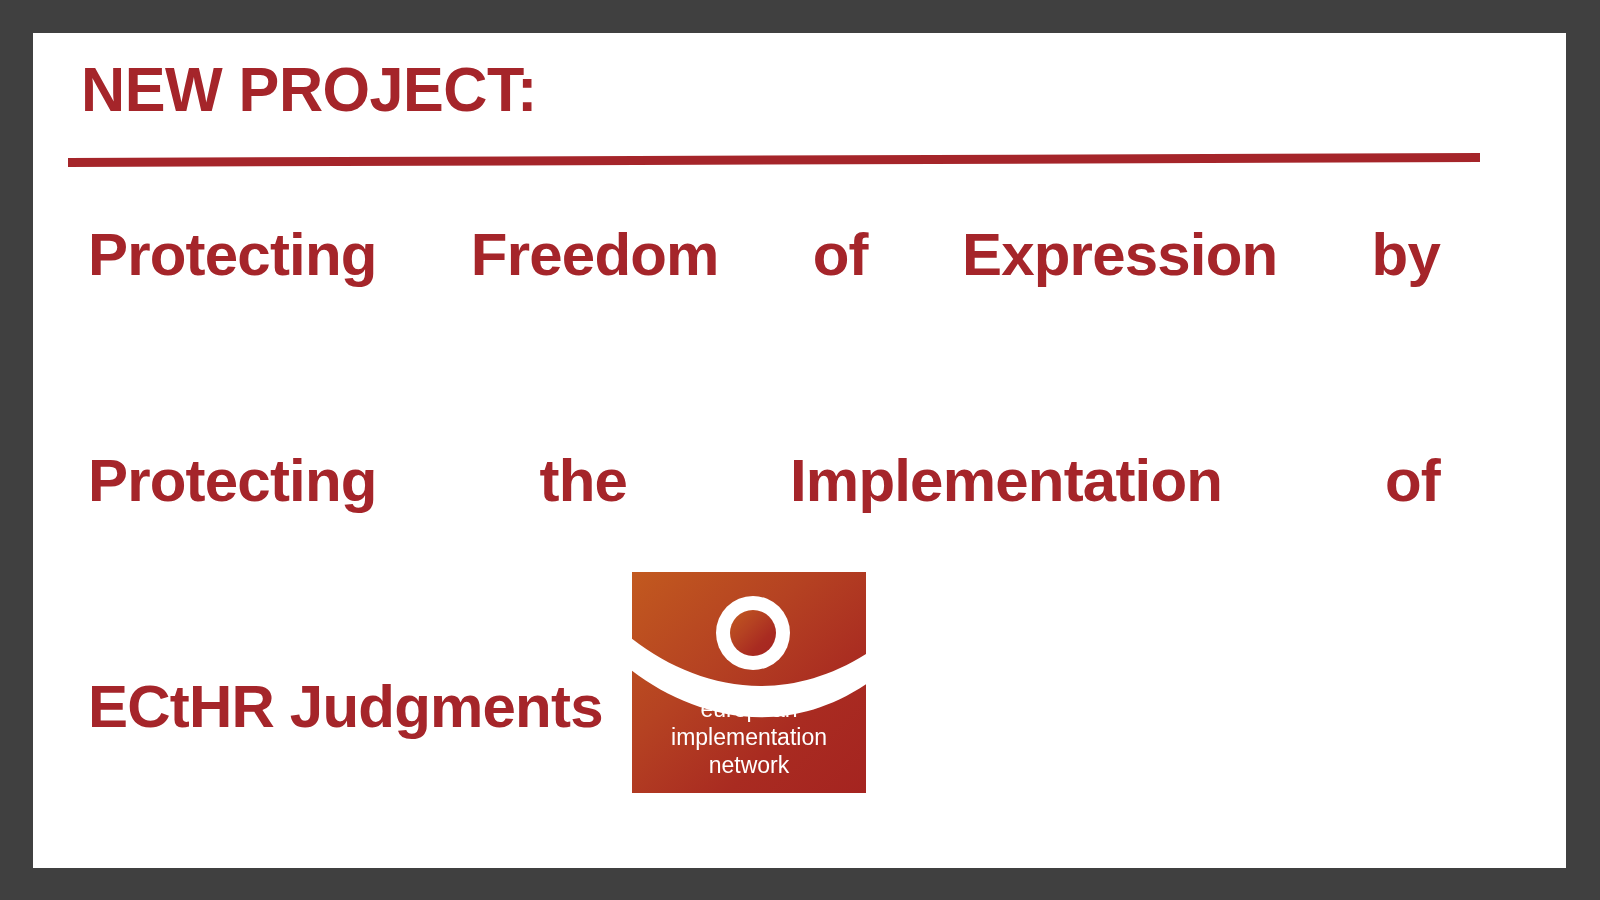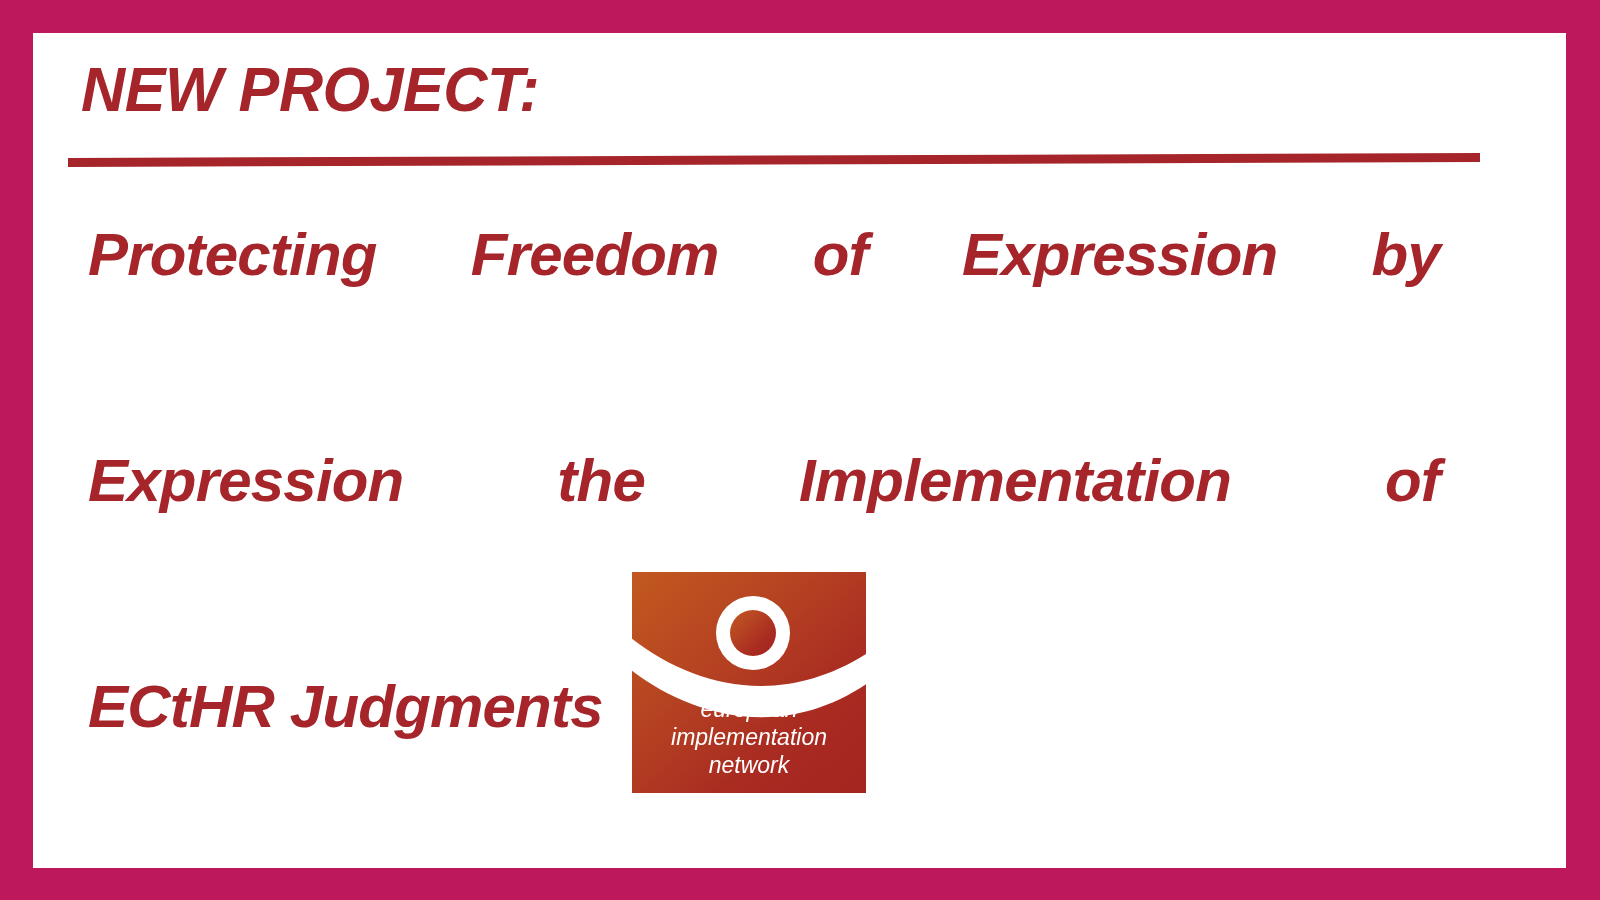--- a/index.html
+++ b/index.html
@@ -13,23 +13,22 @@
     height: 900px;
     overflow: hidden;
     font-family: "Liberation Sans", sans-serif;
   }
 
   
   #announcement-card {
     position: relative;
     width: 1600px;
     height: 900px;
-    background: #be185d;
+    background: #404040;
     box-sizing: border-box;
-    font-style: italic;
   }
 
   
   #card-inner {
     position: absolute;
     left: 33px;
     top: 33px;
     width: 1533px;
     height: 835px;
     background: #ffffff;
@@ -122,21 +121,21 @@
     <div id="kicker">NEW PROJECT:</div>
 
     <div id="divider-rule">
       <svg width="1412" height="14" viewBox="0 0 1412 14" xmlns="http://www.w3.org/2000/svg">
         <polygon points="0,5 1412,0 1412,9 0,14" fill="#a5252a"></polygon>
       </svg>
     </div>
 
     <div id="project-title">
       <span class="tline">Protecting Freedom of Expression by</span>
-      <span class="tline">Expression the Implementation of</span>
+      <span class="tline">Protecting the Implementation of</span>
       <span class="tline last-line">ECtHR Judgments</span>
     </div>
 
     <div id="ein-logo">
       <svg viewBox="0 0 234 221" xmlns="http://www.w3.org/2000/svg">
         <defs>
           <linearGradient id="einGrad" x1="0" y1="0" x2="1" y2="1">
             <stop offset="0%" stop-color="#c2591f"></stop>
             <stop offset="38%" stop-color="#b54222"></stop>
             <stop offset="70%" stop-color="#a92b21"></stop>

